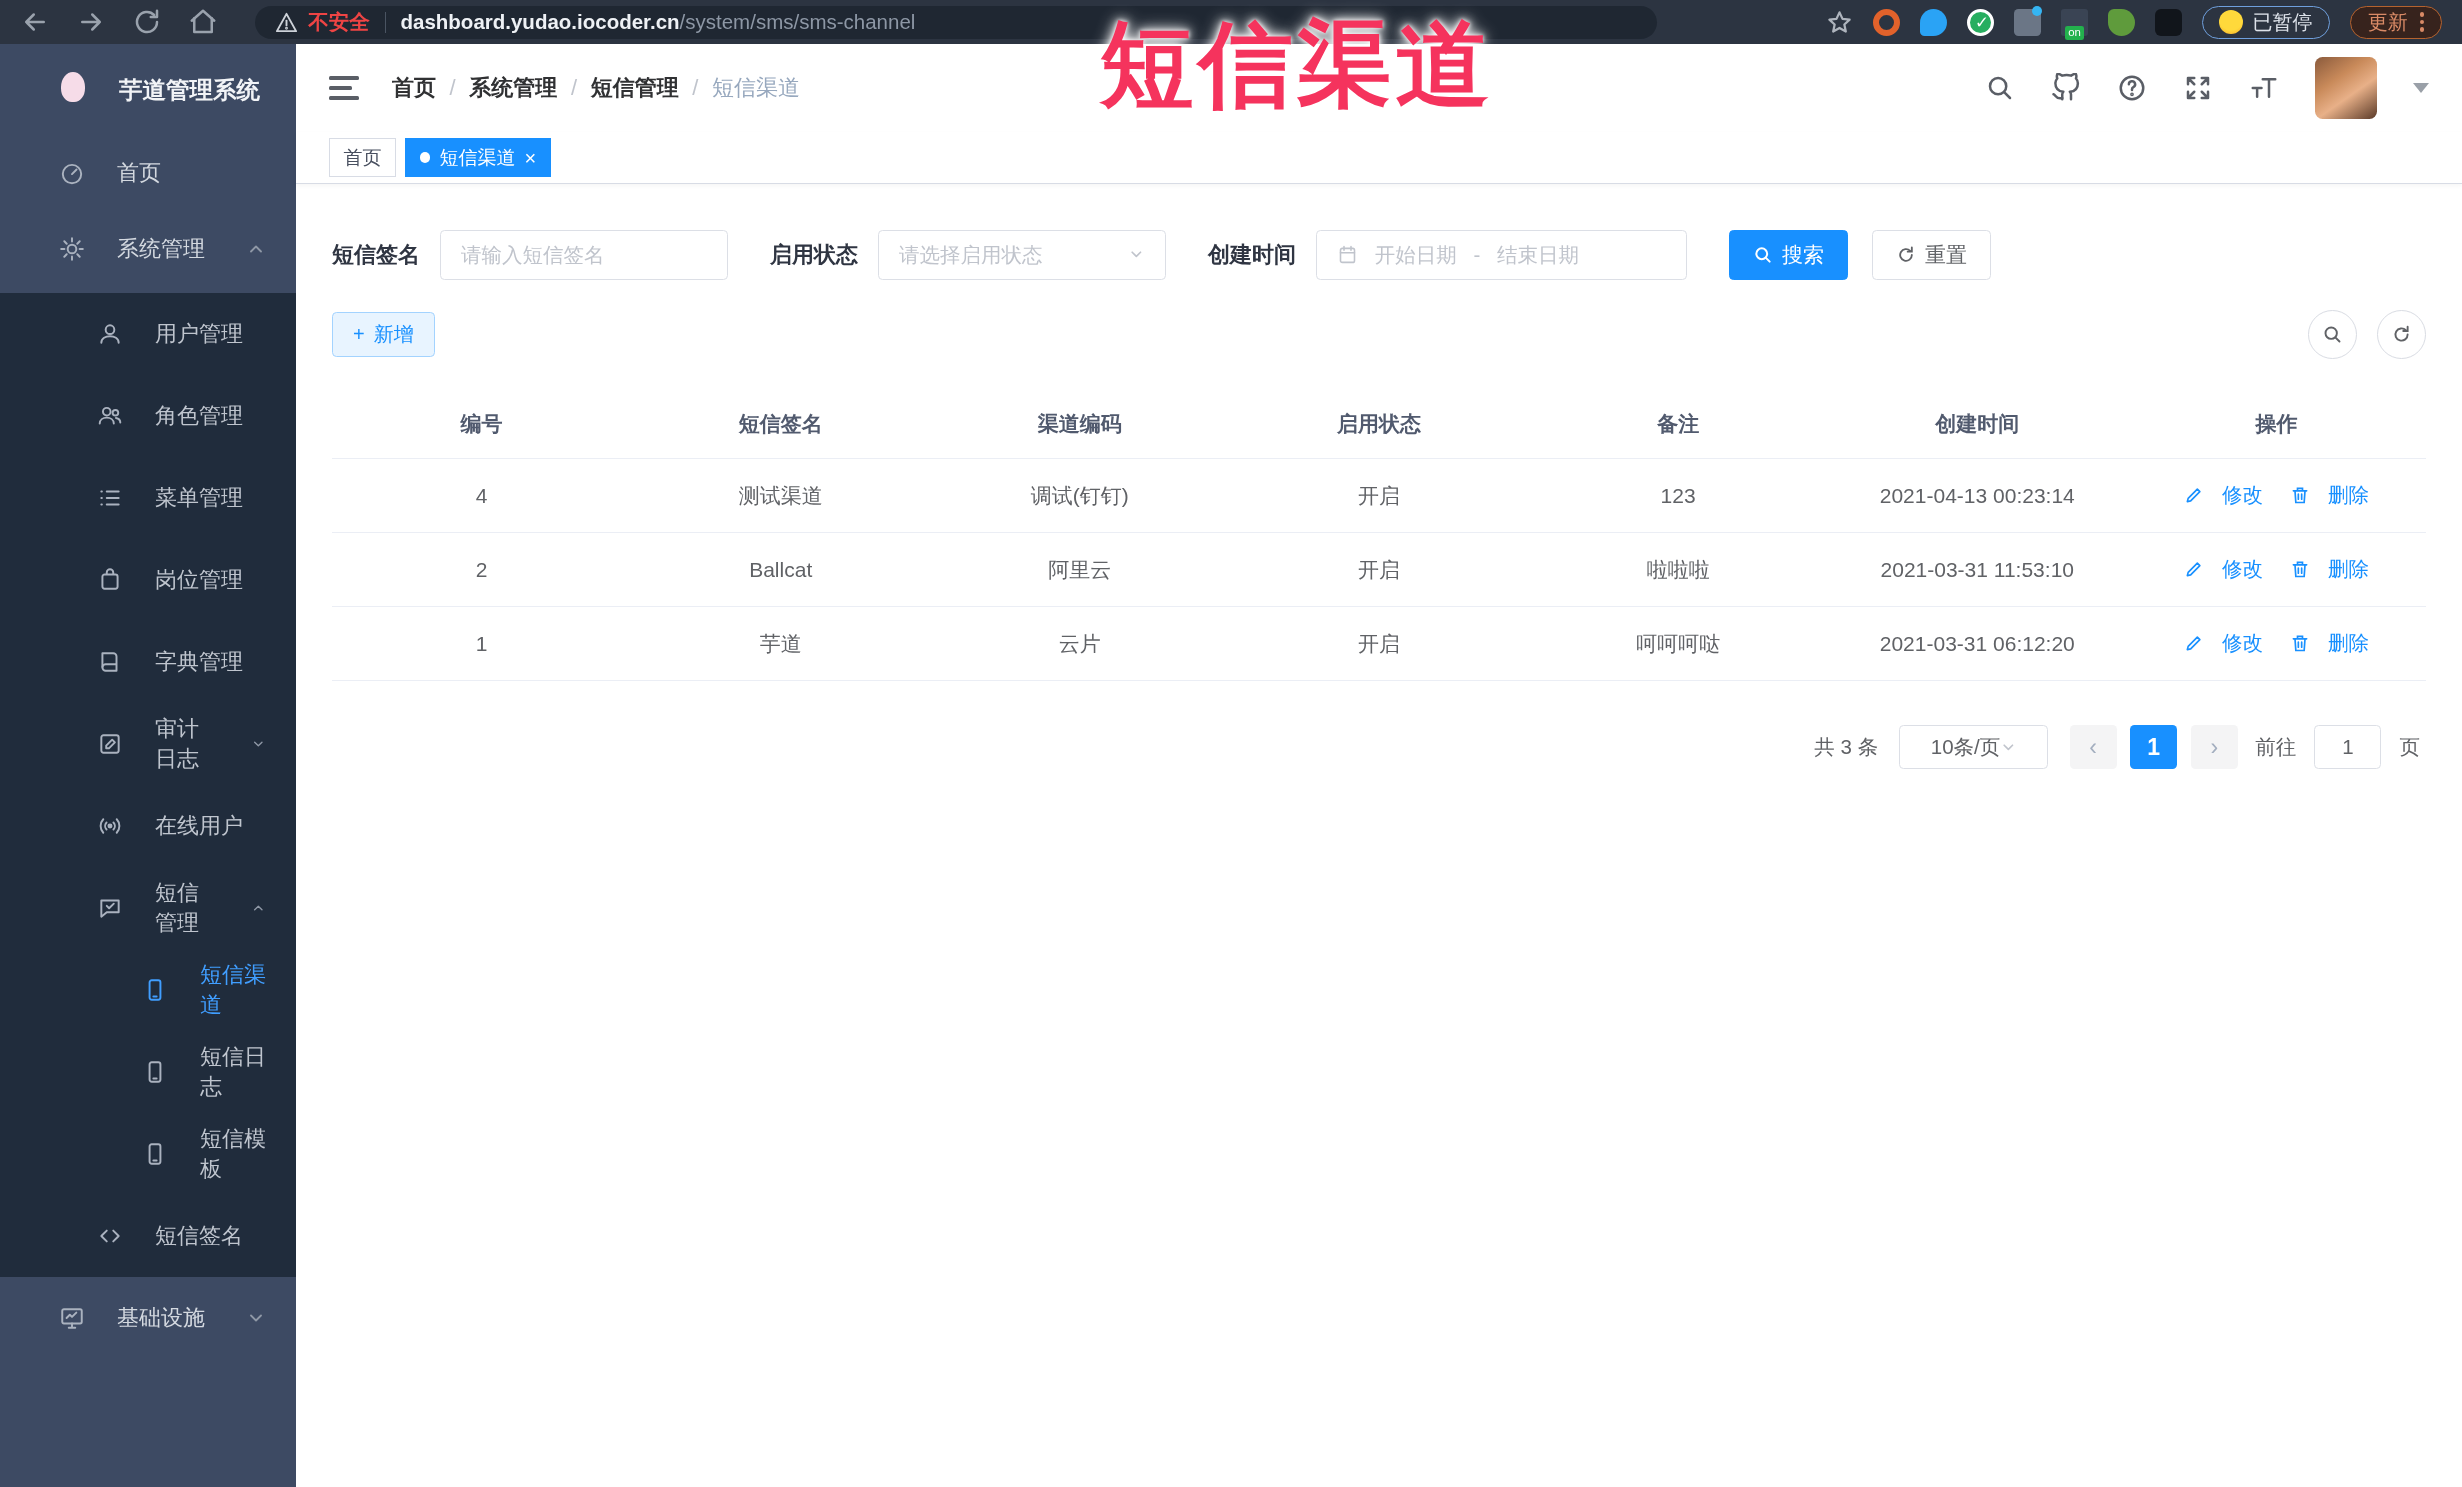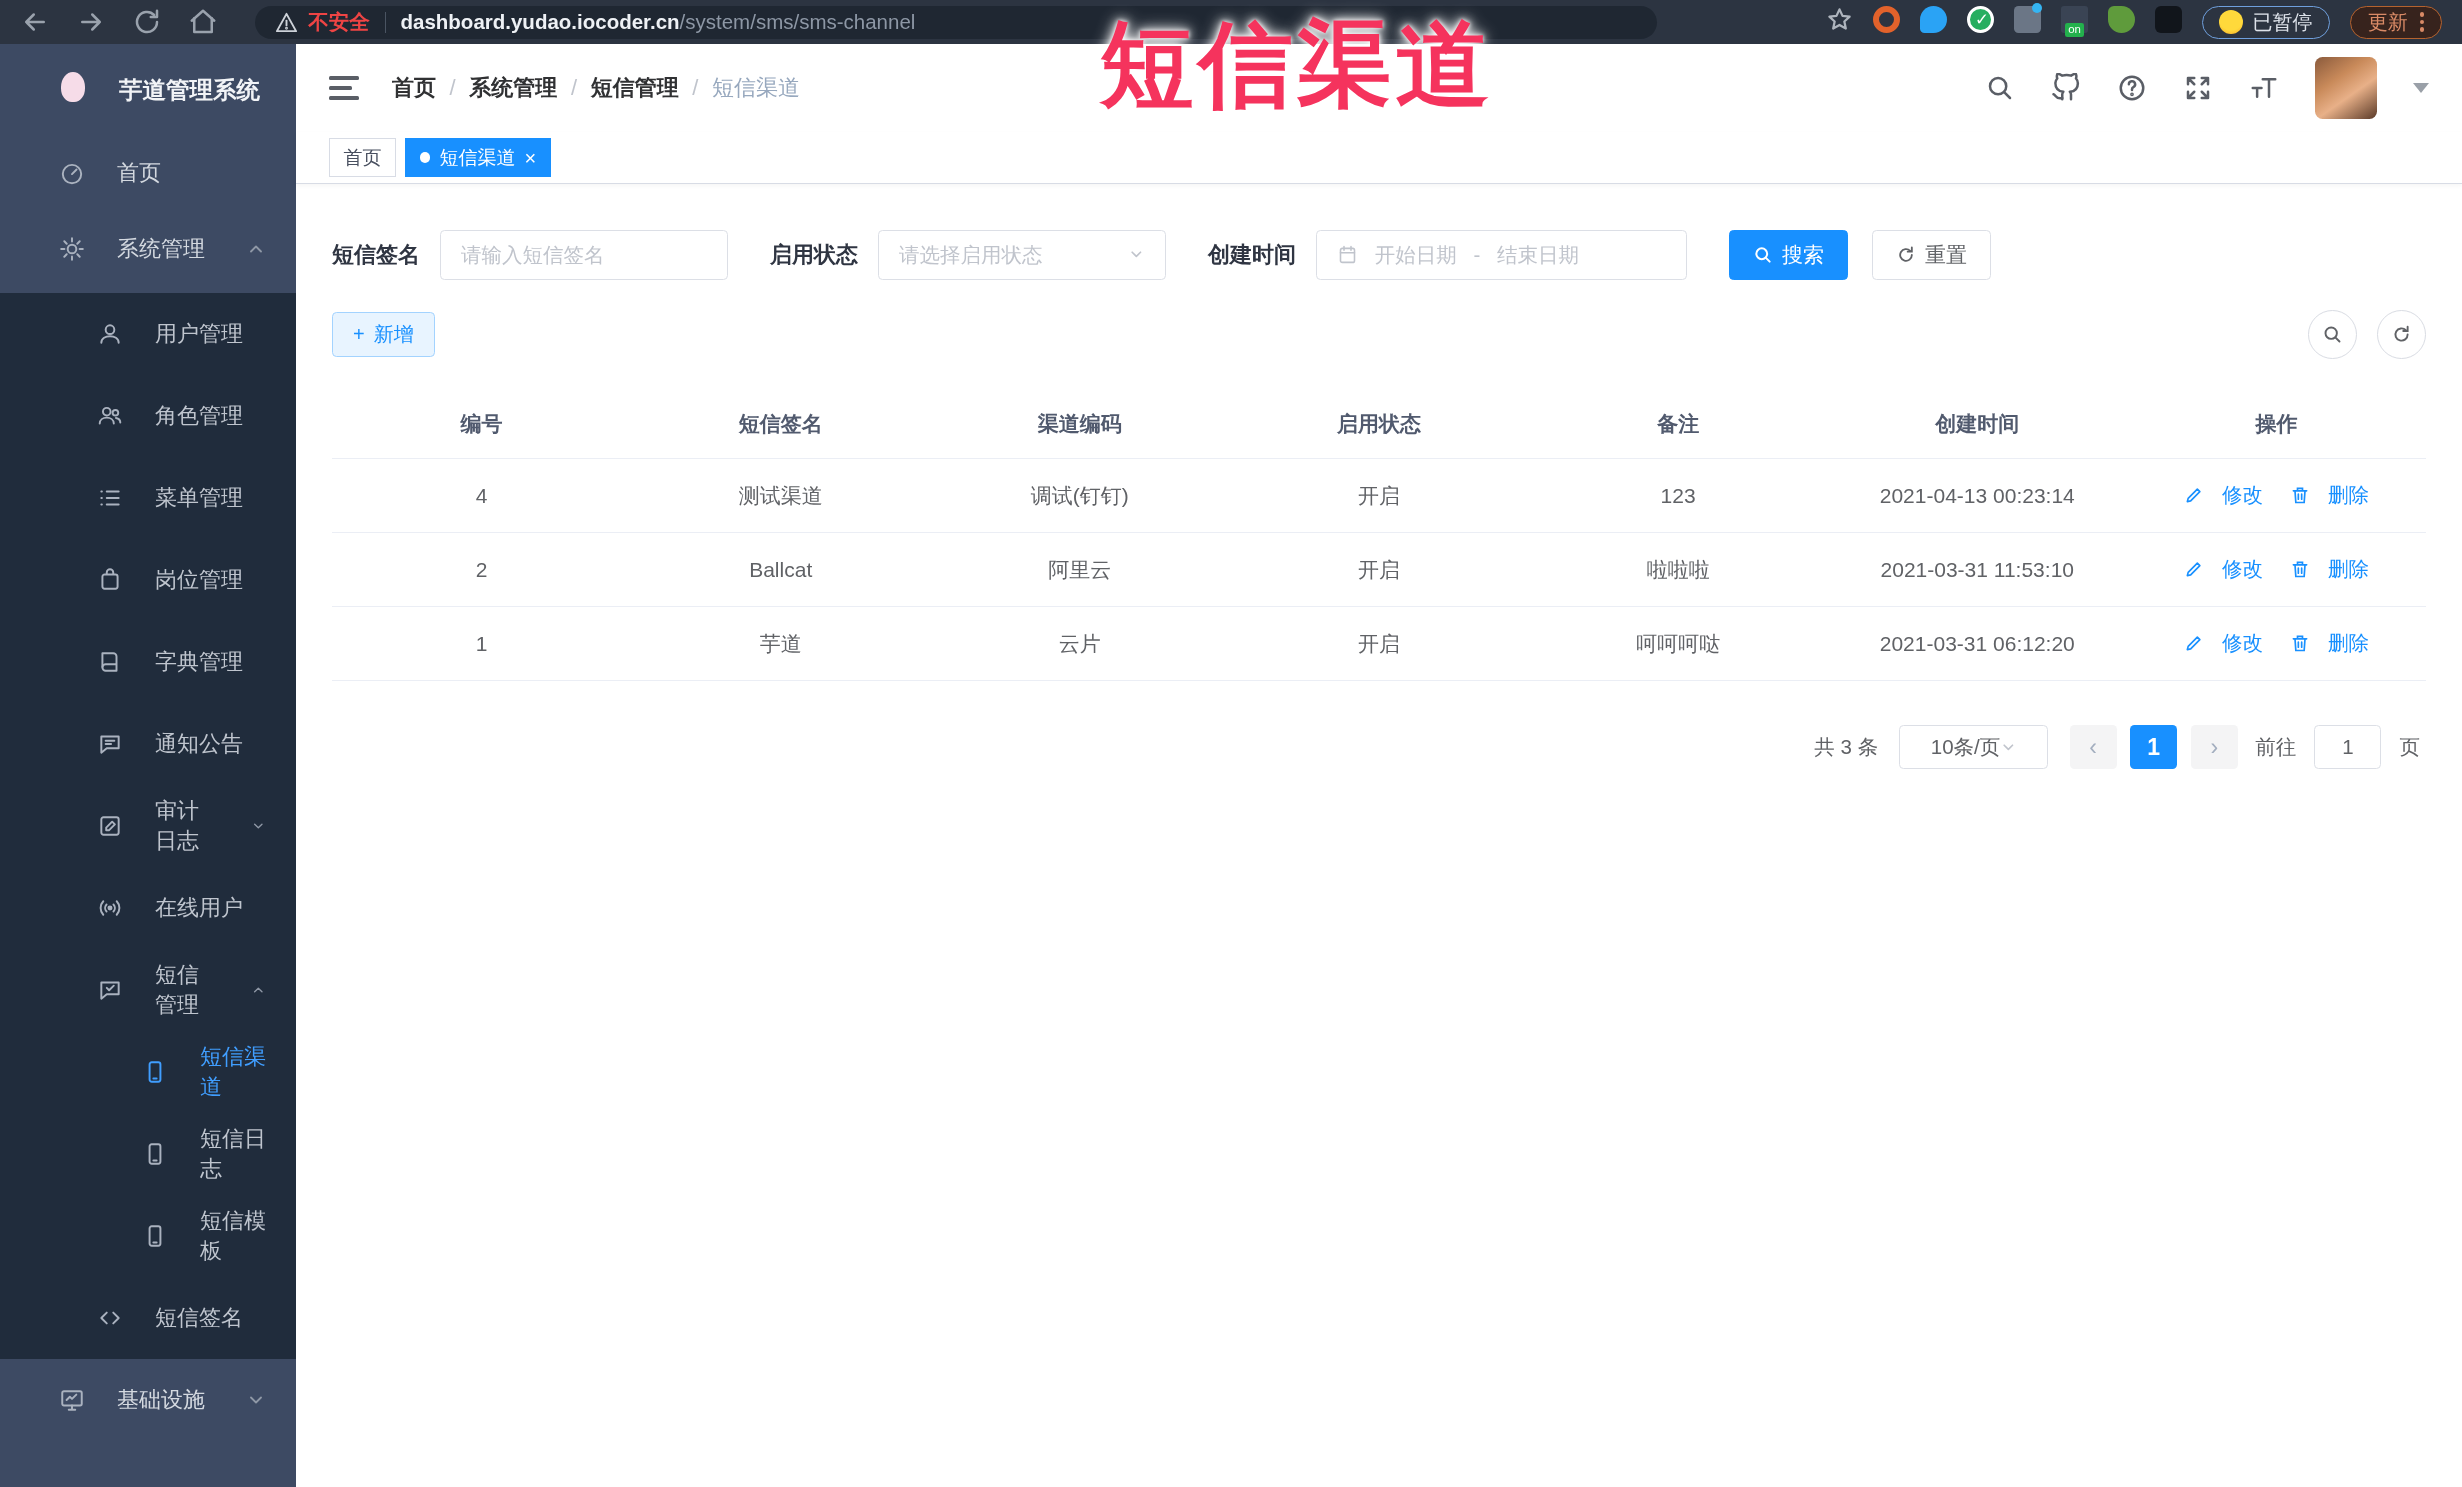--- a/index.html
+++ b/index.html
@@ -9,21 +9,21 @@
   
   .browser-bar { height:44px; background:#2c3441; display:flex; align-items:center; padding:0 20px; }
   .nav-ic { width:30px; height:30px; margin-right:26px; color:#9aa2ad; flex:none; }
   .omnibox { flex:1; max-width:1402px; height:33px; background:#1f2732; border-radius:16.7px;
     display:flex; align-items:center; padding:0 20px; margin-left:10.6px; color:#dfe3e9; font-size:20.5px; }
   .omnibox .warn { width:23px; height:23px; margin-right:10.6px; color:#cdd2d9; }
   .omnibox .sec { font-weight:700; color:#ef4444; margin-right:15px; }
   .omnibox .sep { width:0.8px; height:21px; background:#4a5462; margin-right:15px; }
   .omnibox .domain { font-weight:700; color:#eef1f5; }
   .omnibox .path { color:#8d97a5; }
-  .chrome-right { margin-left:auto; display:flex; align-items:flex-start; gap:20px; }
+  .chrome-right { margin-left:auto; display:flex; align-items:center; gap:20px; }
   .ext { width:27px; height:27px; border-radius:50%; flex:none; position:relative; }
   .ext.star { color:#aeb4bd; border-radius:0; }
   .ext.ring { border:6.8px solid #e2622b; background:transparent; }
   .ext.drop { background:#2aa3f5; border-radius:50% 50% 50% 4.5px; }
   .ext.greenck { background:#27ae60; border:3px solid #fff; }
   .ext.greenck:after { content:"✓"; color:#fff; font-size:16.7px; position:absolute; left:5.3px; top:0px; }
   .ext.sliders { background:#6b7686; border-radius:4.5px; }
   .ext.sliders:after { content:""; position:absolute; right:-1.5px; top:-3px; width:10.6px; height:10.6px; border-radius:50%; background:#35b5f3; }
   .ext.onbadge { background:#3a4454; border-radius:3px; }
   .ext.onbadge:after { content:"on"; position:absolute; left:4.5px; bottom:-4.5px; background:#23b14d; color:#fff;
@@ -238,27 +238,20 @@
               <path d="M9 7V5a3 3 0 0 1 6 0v2"></path>
             </svg>
           <span>岗位管理</span>
         </div>
         <div class="mitem">
           <svg class="ic" viewBox="0 0 24 24" fill="none" stroke="currentColor" stroke-width="1.8" stroke-linejoin="round">
               <path d="M5 4h10a3 3 0 0 1 3 3v13H8a3 3 0 0 1-3-3z"></path>
               <path d="M5 17a3 3 0 0 1 3-3h10"></path>
             </svg>
           <span>字典管理</span>
-        </div>
-        <div class="mitem">
-          <svg class="ic" viewBox="0 0 24 24" fill="none" stroke="currentColor" stroke-width="1.8" stroke-linejoin="round">
-              <path d="M4 5h16v11H9l-5 4z"></path>
-              <path d="M8 9h8M8 12h5" stroke-linecap="round"></path>
-            </svg>
-          <span>通知公告</span>
         </div>
         <div class="mitem">
           <svg class="ic" viewBox="0 0 24 24" fill="none" stroke="currentColor" stroke-width="1.8" stroke-linejoin="round">
               <rect x="4" y="4" width="16" height="16" rx="2"></rect>
               <path d="M14 8l2.5 2.5L11 16H8.5v-2.5z"></path>
             </svg>
           <span>审计日志</span>
           <svg class="chev" viewBox="0 0 24 24" fill="none" stroke="currentColor" stroke-width="2.2" stroke-linecap="round" stroke-linejoin="round">
               <path d="M6 9l6 6 6-6"></path>
             </svg>

